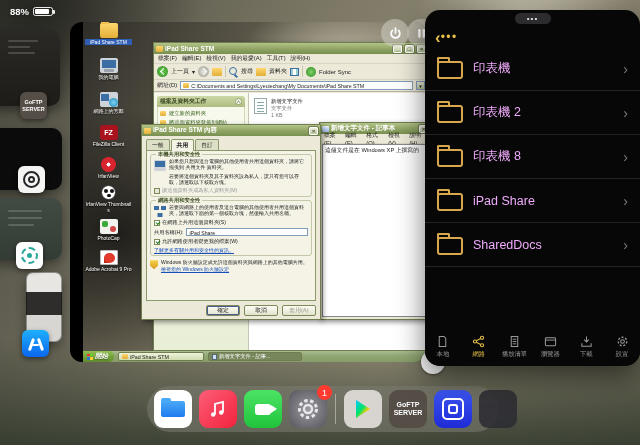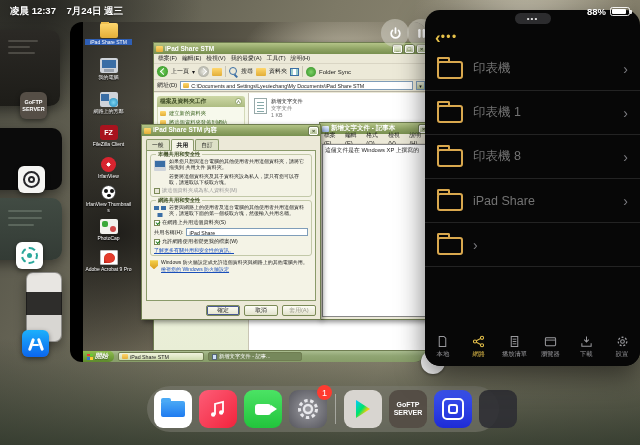--- a/index.html
+++ b/index.html
@@ -170,21 +170,21 @@
     box-shadow:0 10px 28px rgba(0,0,0,.55);overflow:hidden}
   .handle{position:absolute;top:3px;left:50%;transform:translateX(-50%);width:36px;height:11px;background:#2c2c2e;border-radius:6px;
     color:#e8e8e8;font-size:8px;letter-spacing:1px;display:flex;align-items:center;justify-content:center;line-height:0}
   .phead{display:flex;align-items:center;padding:17px 10px 0 10px;height:37px}
   .pback{color:#e6c14a;font-size:17px;font-weight:bold;line-height:1}
   .ptitle{flex:1;color:#fff;font-size:11.5px;margin-left:9px;white-space:nowrap;overflow:hidden}
   .pmore{color:#e6c14a;font-size:12px;letter-spacing:1.5px;line-height:0}
   .prow{height:44px;display:flex;align-items:center;gap:10px;padding:0 12px;border-bottom:1px solid #232323}
   .pfold{width:26px;height:18px;border:2px solid #d9a84e;border-radius:3px;position:relative;flex:none;margin-top:3px}
   .pfold::before{content:"";position:absolute;top:-6px;left:-2px;width:9px;height:4px;border:2px solid #d9a84e;border-bottom:none;border-radius:2px 2px 0 0}
-  .plab{flex:1;color:#737373;font-size:12.5px}
+  .plab{flex:1;color:#f0abfc;font-size:12.5px}
   .pchev{color:#7c7c80;font-size:14px}
   .ptabs{position:absolute;left:0;right:0;bottom:0;height:36px;display:flex;background:#070707}
   .ptab{flex:1;display:flex;flex-direction:column;align-items:center;justify-content:flex-start;padding-top:5px;gap:2px;color:#9a9a9e}
   .ptab.on{color:#e6c14a}
   .ptab svg{width:13px;height:13px}
   .ptab .tl{font-size:6.3px}
   
   .dock{position:absolute;left:147px;top:386px;width:352px;height:46px;border-radius:23px;background:rgba(128,128,118,.5);
     backdrop-filter:blur(8px);display:flex;align-items:center;padding:0 7px;gap:7px;z-index:10}
   .dk{width:38px;height:38px;border-radius:9px;position:relative;flex:none;display:flex;align-items:center;justify-content:center;overflow:visible}
@@ -206,24 +206,20 @@
   .dk-blue i b{width:10px;height:10px;border:2.5px solid #fff;border-radius:3px;display:block}
   .dk-lib{background:rgba(44,44,50,.85);display:grid;grid-template-columns:13px 13px;grid-template-rows:13px 13px;gap:3px;place-content:center}
   .dk-lib i{border-radius:3px;display:block}
   .dk-lib i:nth-child(1){background:#8fd0f0}.dk-lib i:nth-child(2){background:#f5f2e6}
   .dk-lib i:nth-child(3){background:#e64c5e}.dk-lib i:nth-child(4){background:#3a3a42}
 </style>
 </head>
 <body>
 
 <div class="statusbar">
-  <div class="sb-left">
-    <span>凌晨 12:37</span>
-    <span>7月24日 週三</span>
-  </div>
   <div class="sb-right">
     <span>88%</span>
     <span class="batt">
         <i></i>
       </span>
   </div>
 </div>
 
 <div class="card c1">
     <i style="top:10px;width:30px"></i>
@@ -488,35 +484,36 @@
     <span class="pback">‹</span>
     <span class="pmore">•••</span>
   </div>
   <div class="prow">
     <span class="pfold"></span>
     <span class="plab">印表機</span>
     <span class="pchev">›</span>
   </div>
   <div class="prow">
     <span class="pfold"></span>
-    <span class="plab">印表機 1</span>
+    <span class="plab">印表機 2</span>
     <span class="pchev">›</span>
   </div>
   <div class="prow">
     <span class="pfold"></span>
     <span class="plab">印表機 8</span>
     <span class="pchev">›</span>
   </div>
   <div class="prow">
     <span class="pfold"></span>
     <span class="plab">iPad Share</span>
     <span class="pchev">›</span>
   </div>
   <div class="prow">
     <span class="pfold"></span>
+    <span class="plab">SharedDocs</span>
     <span class="pchev">›</span>
   </div>
   <div class="ptabs">
     <div class="ptab">
       <svg viewBox="0 0 14 14">
           <path d="M3.5 1.5h5l2 2v9h-7z" fill="none" stroke="currentColor" stroke-width="1.1"></path>
         </svg>
       <span class="tl">本地</span>
     </div>
     <div class="ptab on">

